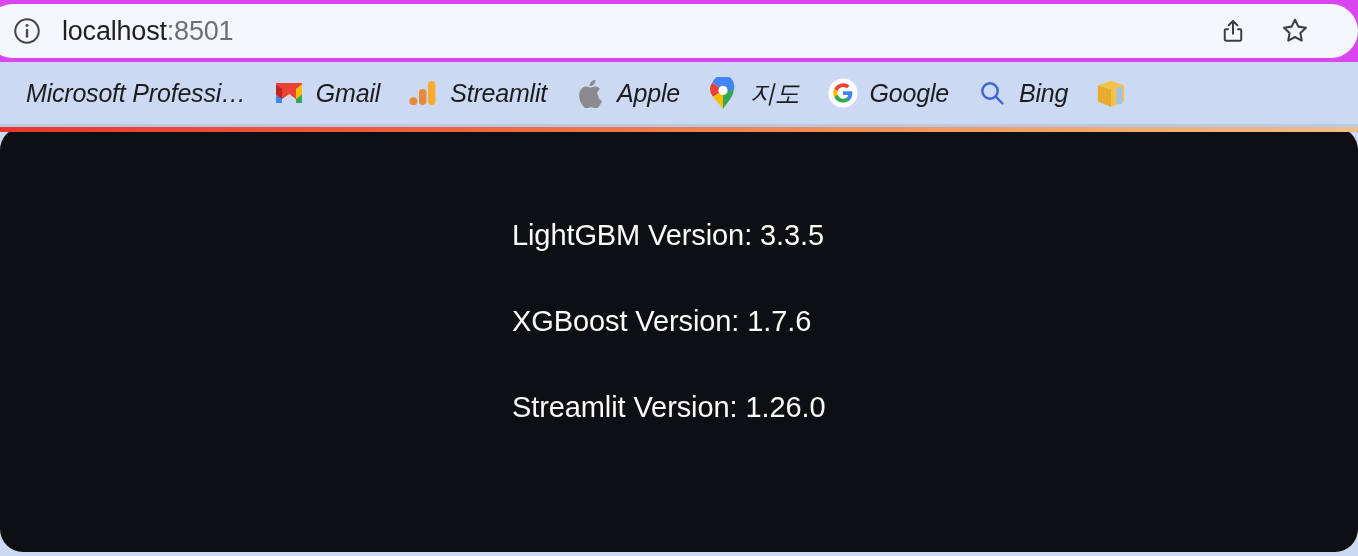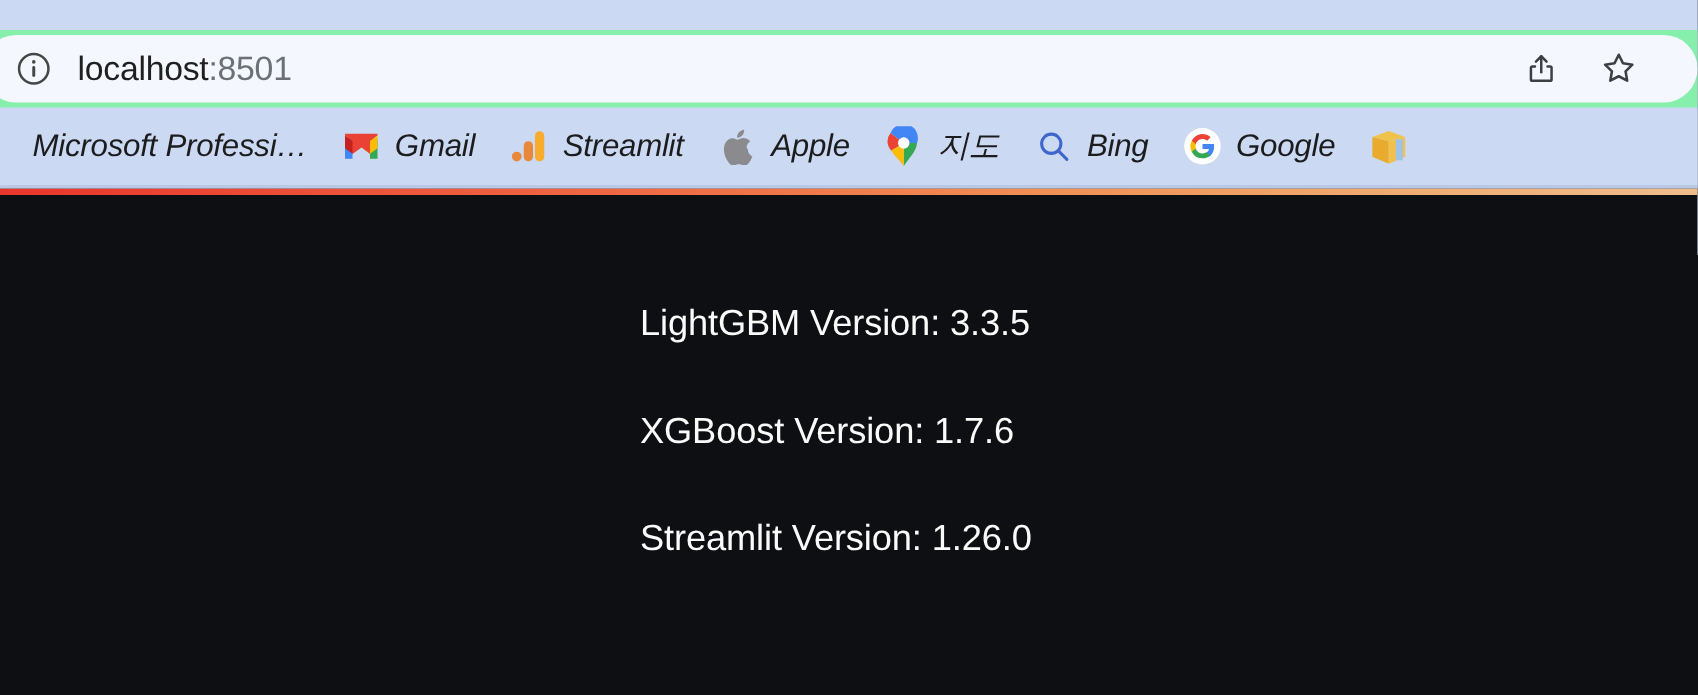--- a/index.html
+++ b/index.html
@@ -12,23 +12,22 @@
   
   .browser-chrome {
     width: 1358px;
     background: #ccd9f2;
   }
   .omnibox-row {
     height: 62px;
     display: flex;
     align-items: center;
     padding: 0 0 0 0;
-    background: #86efac;
+    background: #d946ef;
     position: relative;
-    margin-top: 24px;
   }
   .omnibox {
     position: absolute;
     left: -14px;
     top: 4px;
     width: 1372px;
     height: 54px;
     background: #f4f7fd;
     border-radius: 27px;
     display: flex;
@@ -98,20 +97,21 @@
     background: #b9c8e4;
     width: 100%;
   }
 
   
   .app-frame {
     width: 1358px;
     height: 425px;
     background: #0e0f13;
     position: relative;
+    border-radius: 23px;
   }
   .progress-bar {
     height: 5px;
     width: 100%;
     background: linear-gradient(90deg, #e8362b 0%, #ec4f38 18%, #ef6d45 40%, #f19055 62%, #f0ab71 82%, #efbd8c 100%);
   }
   .app-content {
     padding-left: 512px;
     padding-top: 88px;
   }
@@ -210,43 +210,43 @@
           <path d="M3.4 5.4A10.6 10.6 0 0 0 3.9 19.4l10.1-6z" fill="#ea4335"></path>
           <path d="M3.4 5.4A10.6 10.6 0 0 1 24.6 13.4L14 13.4z" fill="#4285f4"></path>
           <circle cx="14" cy="13.4" r="4.6" fill="#ffffff"></circle>
         </svg>
       </span>
       <span class="bm-label">지도</span>
     </div>
 
     <div class="bookmark">
       <span class="bm-icon">
-        <svg width="28" height="28" viewBox="0 0 24 24" fill="none">
-          <circle cx="10.3" cy="10.3" r="6.6" stroke="#3f66cc" stroke-width="2.1"></circle>
-          <path d="M15.2 15.2 21 21" stroke="#3f66cc" stroke-width="2.1" stroke-linecap="round"></path>
-        </svg>
-      </span>
-      <span class="bm-label">Bing</span>
-    </div>
-
-    <div class="bookmark">
-      <span class="bm-icon">
         <svg width="30" height="30" viewBox="0 0 30 30">
           <circle cx="15" cy="15" r="14.6" fill="#ffffff"></circle>
           <path d="M24.3 15.2c0-.7-.1-1.4-.2-2H15v3.9h5.2a4.5 4.5 0 0 1-1.9 2.9v2.5h3.1c1.8-1.7 2.9-4.2 2.9-7.3z" fill="#4285f4"></path>
           <path d="M15 24.6c2.6 0 4.8-.9 6.4-2.3l-3.1-2.5c-.9.6-2 .9-3.3.9-2.5 0-4.7-1.7-5.4-4H6.4v2.6A9.6 9.6 0 0 0 15 24.6z" fill="#34a853"></path>
           <path d="M9.6 16.7a5.8 5.8 0 0 1 0-3.6v-2.6H6.4a9.6 9.6 0 0 0 0 8.8z" fill="#fbbc04"></path>
           <path d="M15 9.1c1.4 0 2.7.5 3.7 1.5l2.8-2.8A9.6 9.6 0 0 0 6.4 10.5l3.2 2.6c.7-2.3 2.9-4 5.4-4z" fill="#ea4335"></path>
         </svg>
       </span>
       <span class="bm-label">Google</span>
     </div>
 
     <div class="bookmark">
       <span class="bm-icon">
+        <svg width="28" height="28" viewBox="0 0 24 24" fill="none">
+          <circle cx="10.3" cy="10.3" r="6.6" stroke="#3f66cc" stroke-width="2.1"></circle>
+          <path d="M15.2 15.2 21 21" stroke="#3f66cc" stroke-width="2.1" stroke-linecap="round"></path>
+        </svg>
+      </span>
+      <span class="bm-label">Bing</span>
+    </div>
+
+    <div class="bookmark">
+      <span class="bm-icon">
         <svg width="32" height="34" viewBox="0 0 32 34">
           <path d="M2 9 16 4l14 5-14 4z" fill="#f0c24b"></path>
           <path d="M2 9v17l14 6V13z" fill="#e8ab2e"></path>
           <path d="M16 13v19l14-6V9z" fill="#f0c24b"></path>
           <rect x="22" y="11" width="6" height="18" fill="#9fc3e8"></rect>
         </svg>
       </span>
       <span class="bm-label"></span>
     </div>
 

